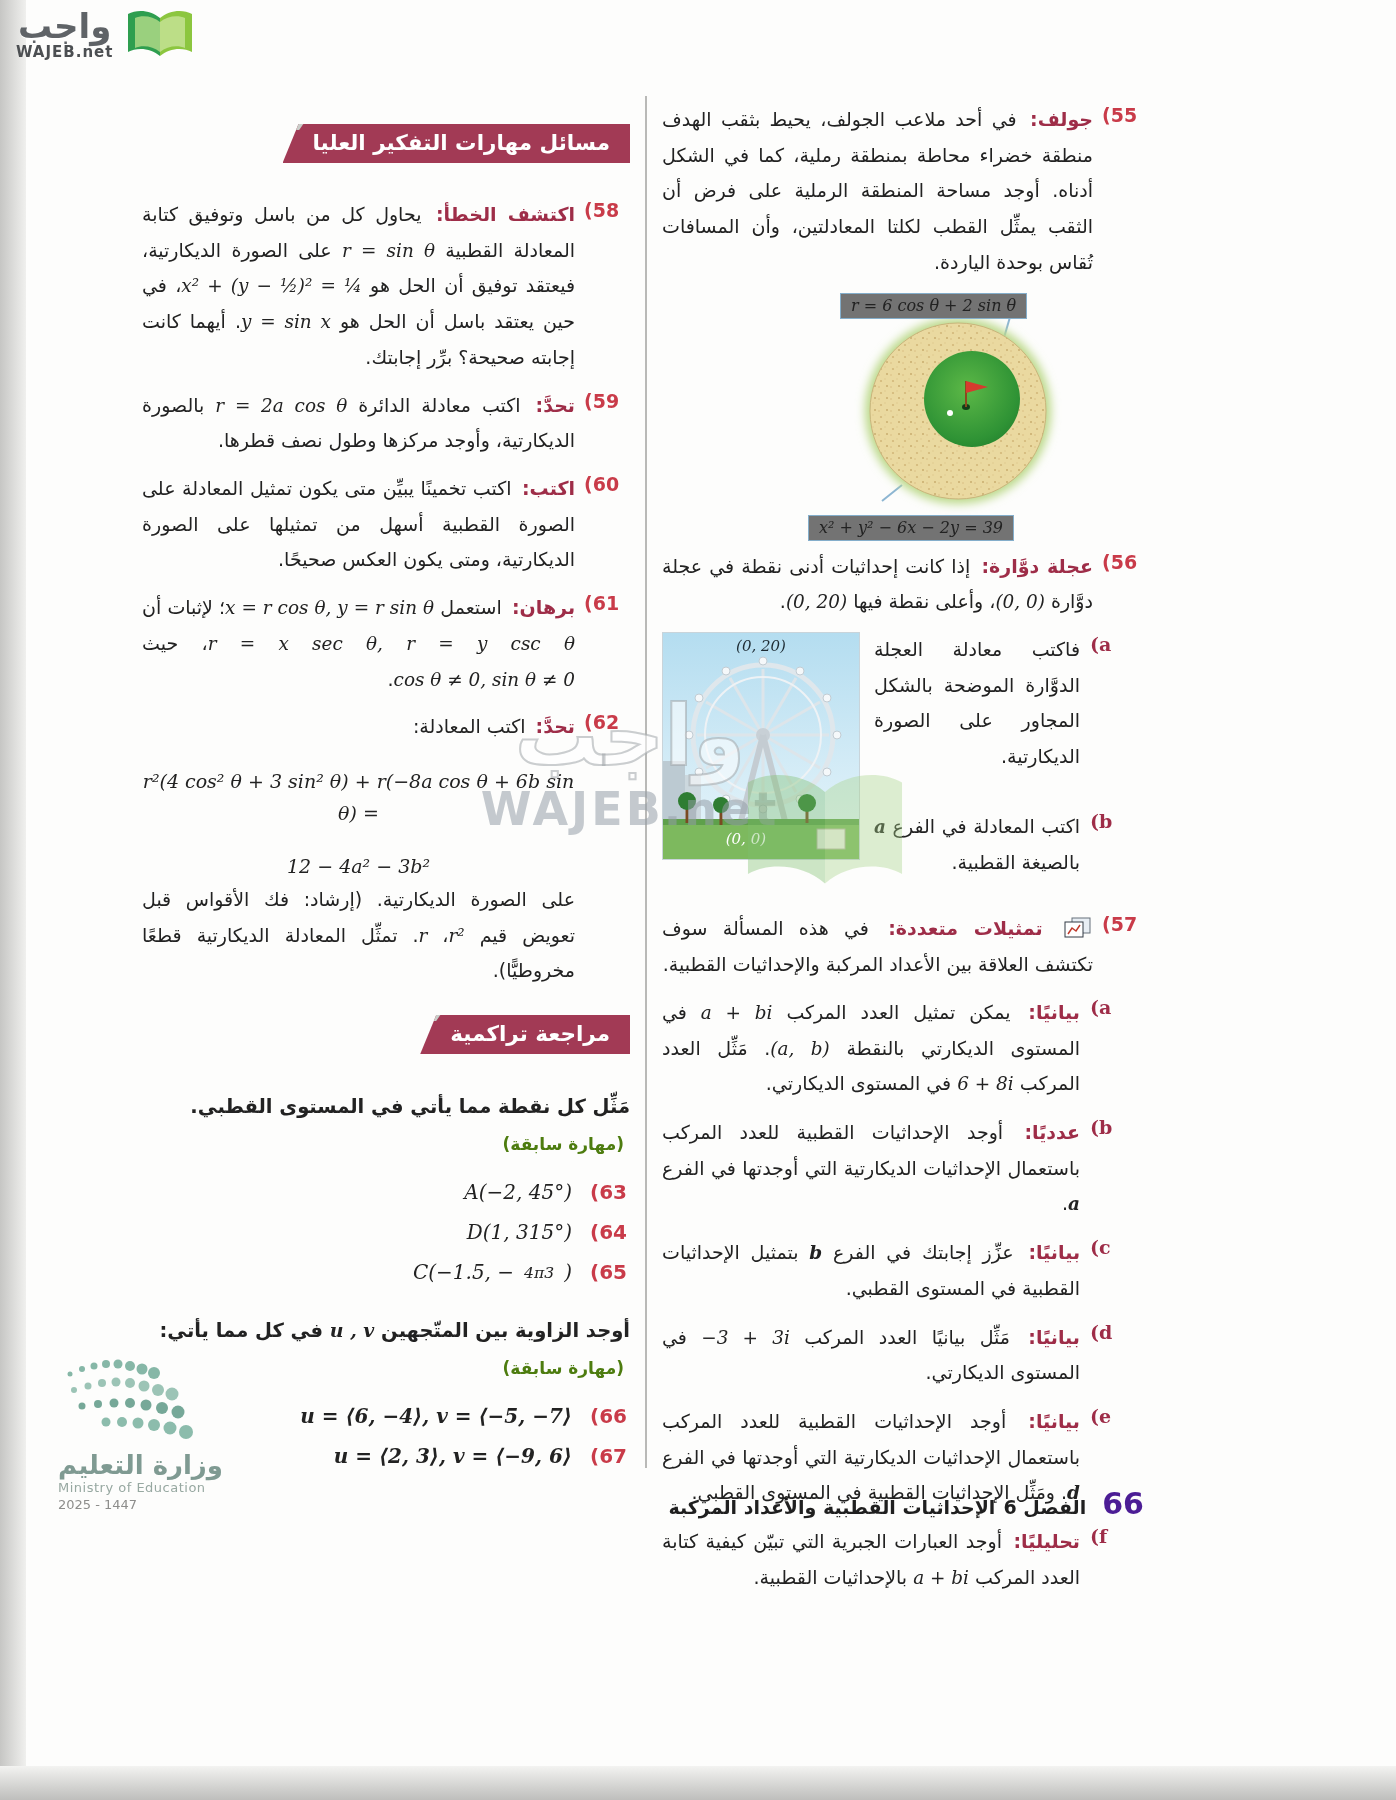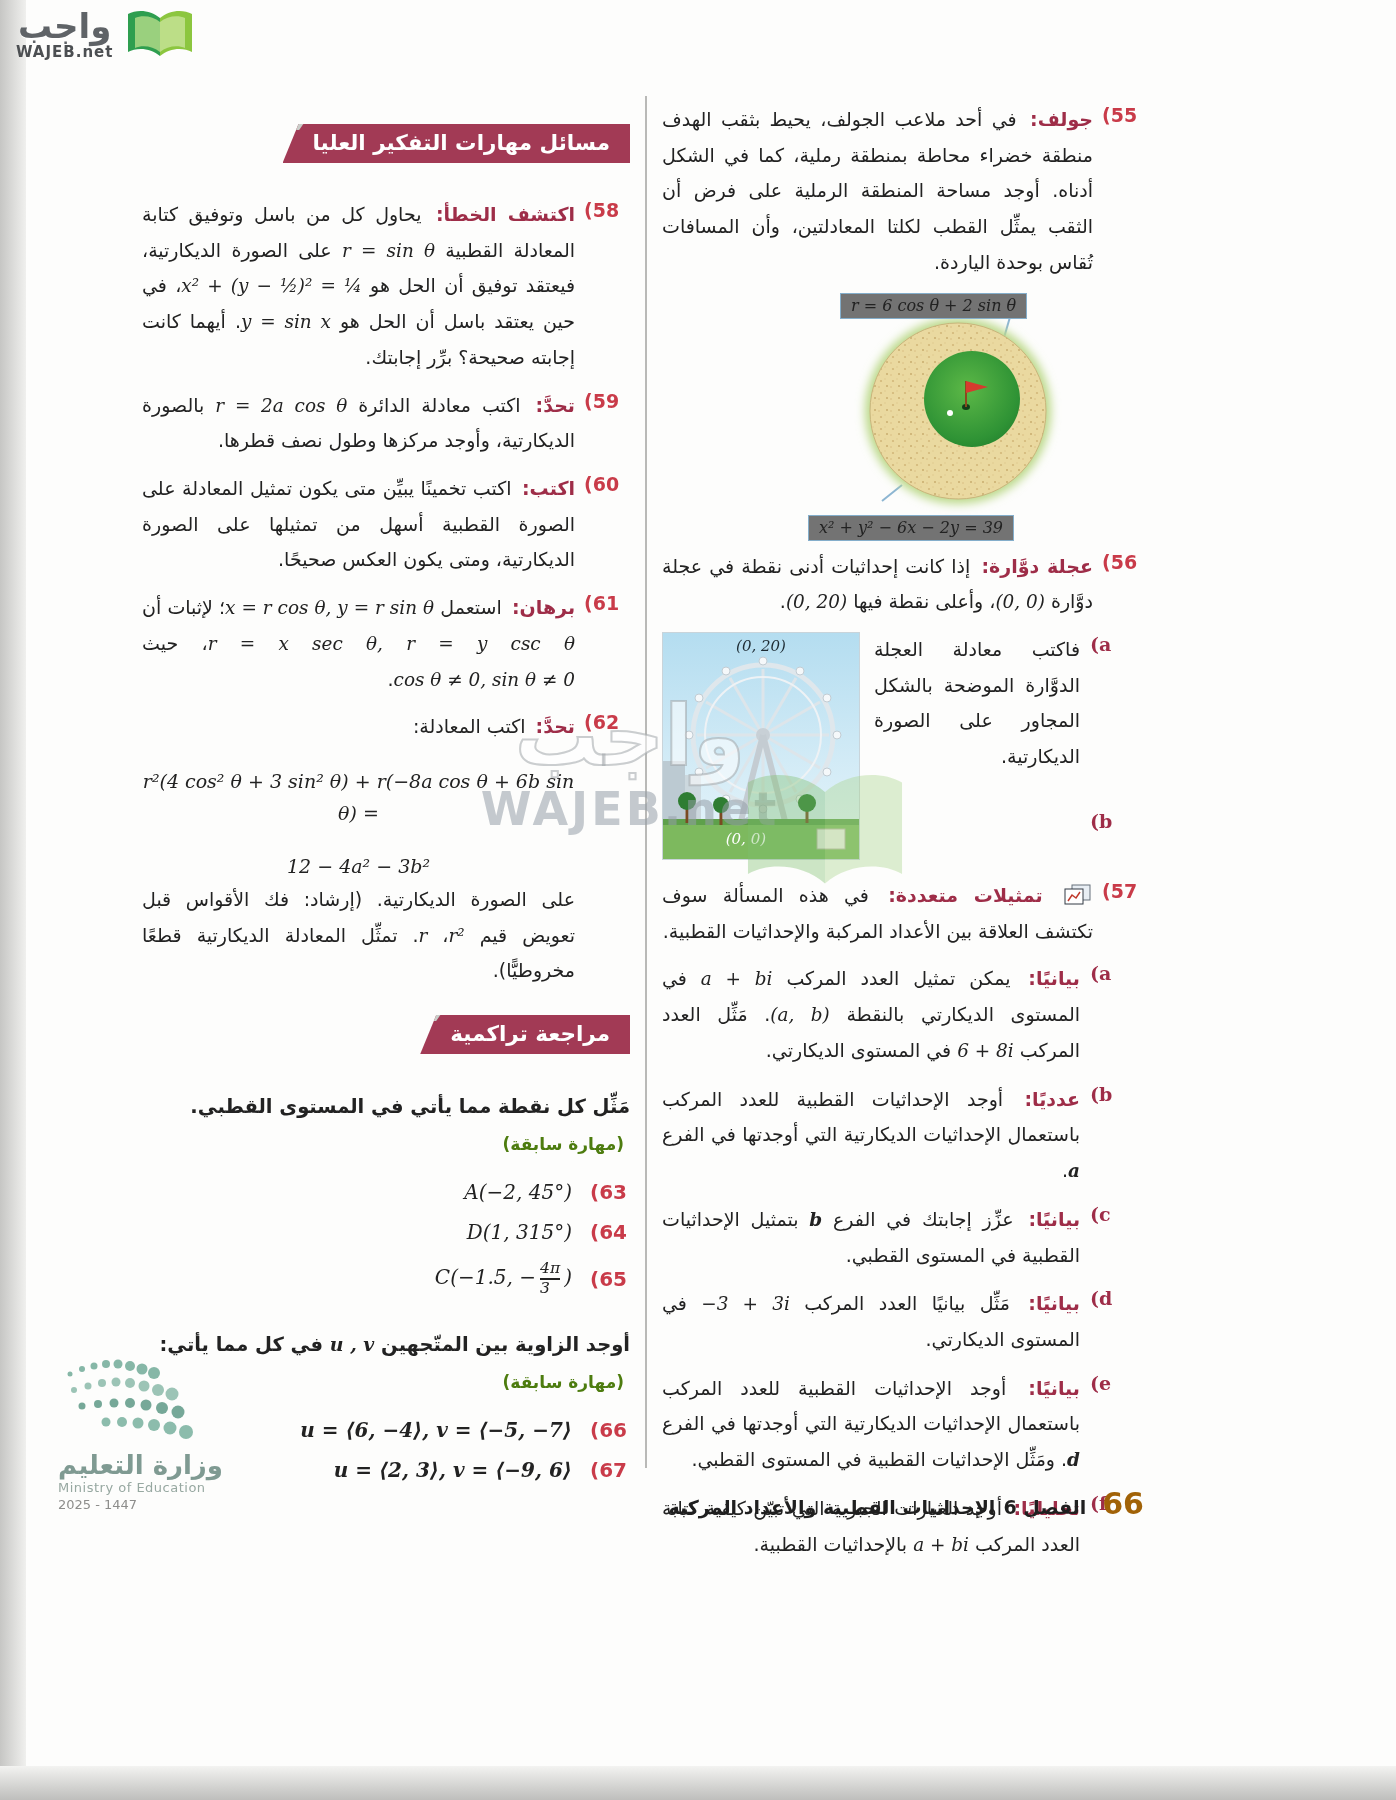--- a/index.html
+++ b/index.html
@@ -76,29 +76,29 @@
   
   .eqline { direction:ltr; text-align:center; font-family:"DejaVu Serif", serif;
     font-style:italic; font-size:19px; line-height:1.7;margin-top:20px; }
 
   
   .review-intro { font-weight:bold; font-size:19.5px; line-height:1.9; margin-bottom:18px; }
   .skill { color:#4d7c0f; font-weight:bold; font-size:17px; margin-right:6px; }
   .ritem { display:flex; gap:18px; margin-bottom:16px; font-size:20px; align-items:center; }
   .rnum { direction:ltr; text-align:left; font-weight:bold; color:#c93b49; flex:0 0 40px; }
   .rval { font-size:20px; }
-  .frac { display:inline-flex; flex-direction:column; 
-    vertical-align:middle; font-size:0.78em; line-height:1.15; margin:0 4px; }
+  .frac { display:inline-flex; flex-direction:row; align-items:center;
+    vertical-align:middle; font-size:0.78em; line-height:1.15; margin:0 10px; }
   .frac .fbar { height:1.5px; background:#222; width:100%; }
   .vec-intro { font-weight:bold; font-size:19.5px; line-height:1.9; margin:28px 0 18px; }
 
   
   .footer { position:absolute; top:1486px; right:252px; display:flex; gap:16px;
     align-items:baseline; }
-  .page-num { font-size:30px; font-weight:bold; color:#a16207; direction:ltr; }
+  .page-num { font-size:30px; font-weight:bold; color:#4c1d95; direction:ltr; }
   .chapter-line { font-size:19px; font-weight:bold; color:#1f1f1f; display:flex; gap:8px; }
 
   
   .ministry { position:absolute; left:58px; top:1358px; width:220px; direction:ltr; }
   .ministry-ar { font-size:26px; font-weight:bold; color:#7f9a92; margin-top:2px; direction:rtl; text-align:left; }
   .ministry-en { font-size:13px; color:#97a8a1; letter-spacing:0.5px; }
   .ministry-years { font-size:13px; color:#8d8d8b; margin-top:2px; }
 
   
   .watermark { position:absolute; top:690px; left:415px; width:430px; direction:ltr;
@@ -188,20 +188,25 @@
     </div>
 
     <div class="row56">
       <div class="parts56">
         <div class="part">
           <span class="plabel">(a</span>
           <div class="ptext">فاكتب معادلة العجلة الدوَّارة الموضحة بالشكل المجاور على الصورة الديكارتية.</div>
         </div>
         <div class="part partb56">
           <span class="plabel">(b</span>
+          <div class="ptext">
+            <span>اكتب المعادلة في الفرع</span>
+            <span class="math mbold" dir="ltr">a</span>
+            <span>بالصيغة القطبية.</span>
+          </div>
         </div>
       </div>
       <div class="wheel-fig">
         <svg viewBox="0 0 198 228" width="198" height="228">
           <defs>
             <linearGradient id="sky" x1="0" y1="0" x2="0" y2="1">
               <stop offset="0%" stop-color="#b4ddf0"></stop>
               <stop offset="100%" stop-color="#eaf6fb"></stop>
             </linearGradient>
           </defs>

